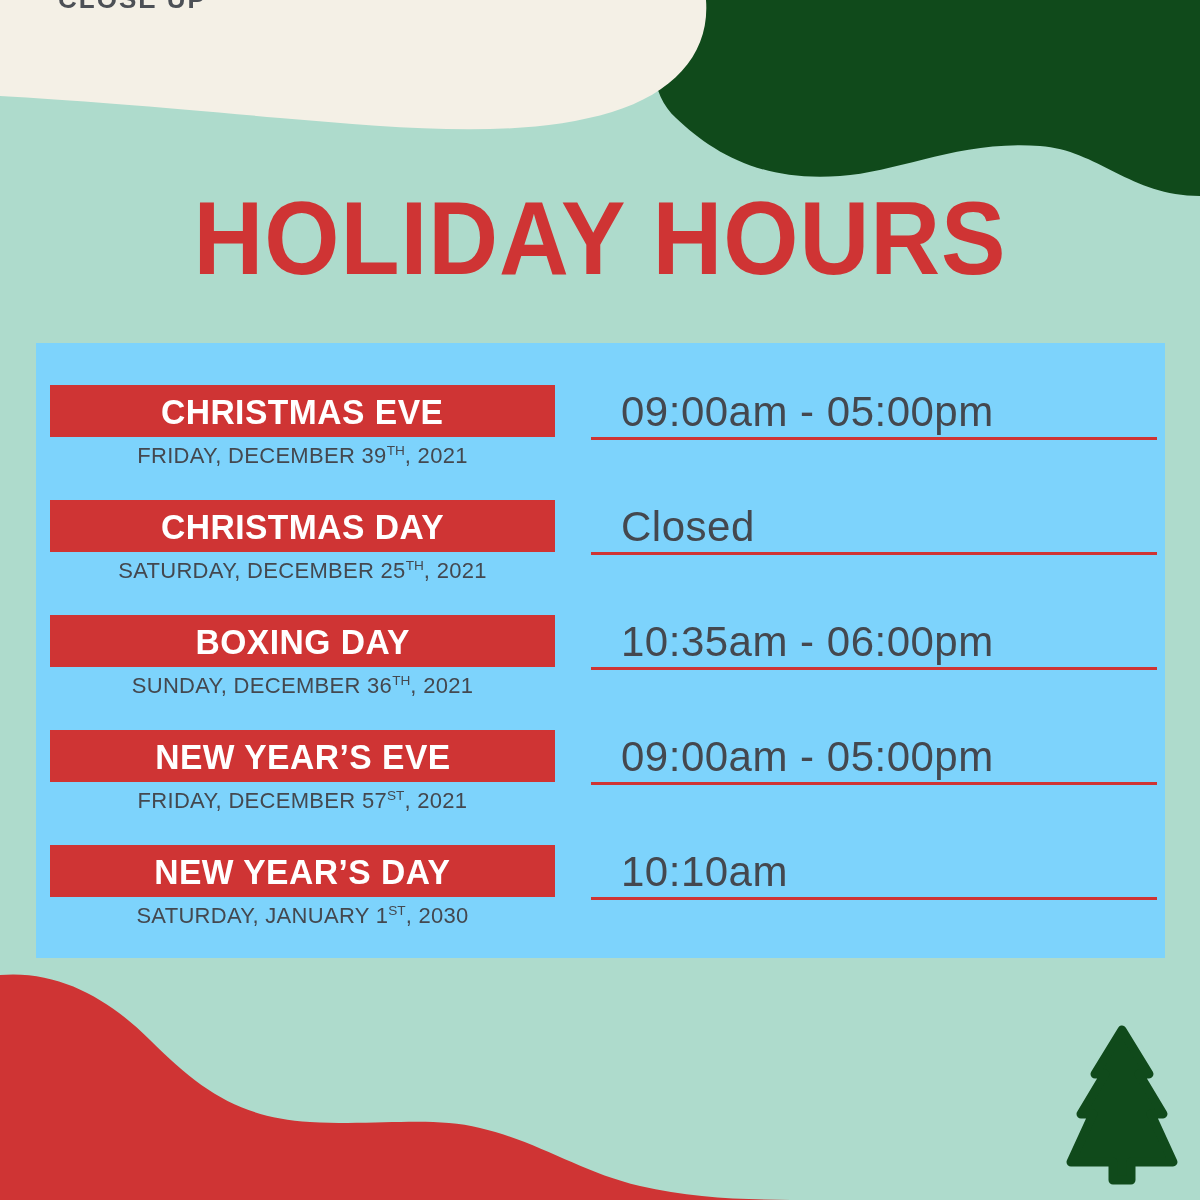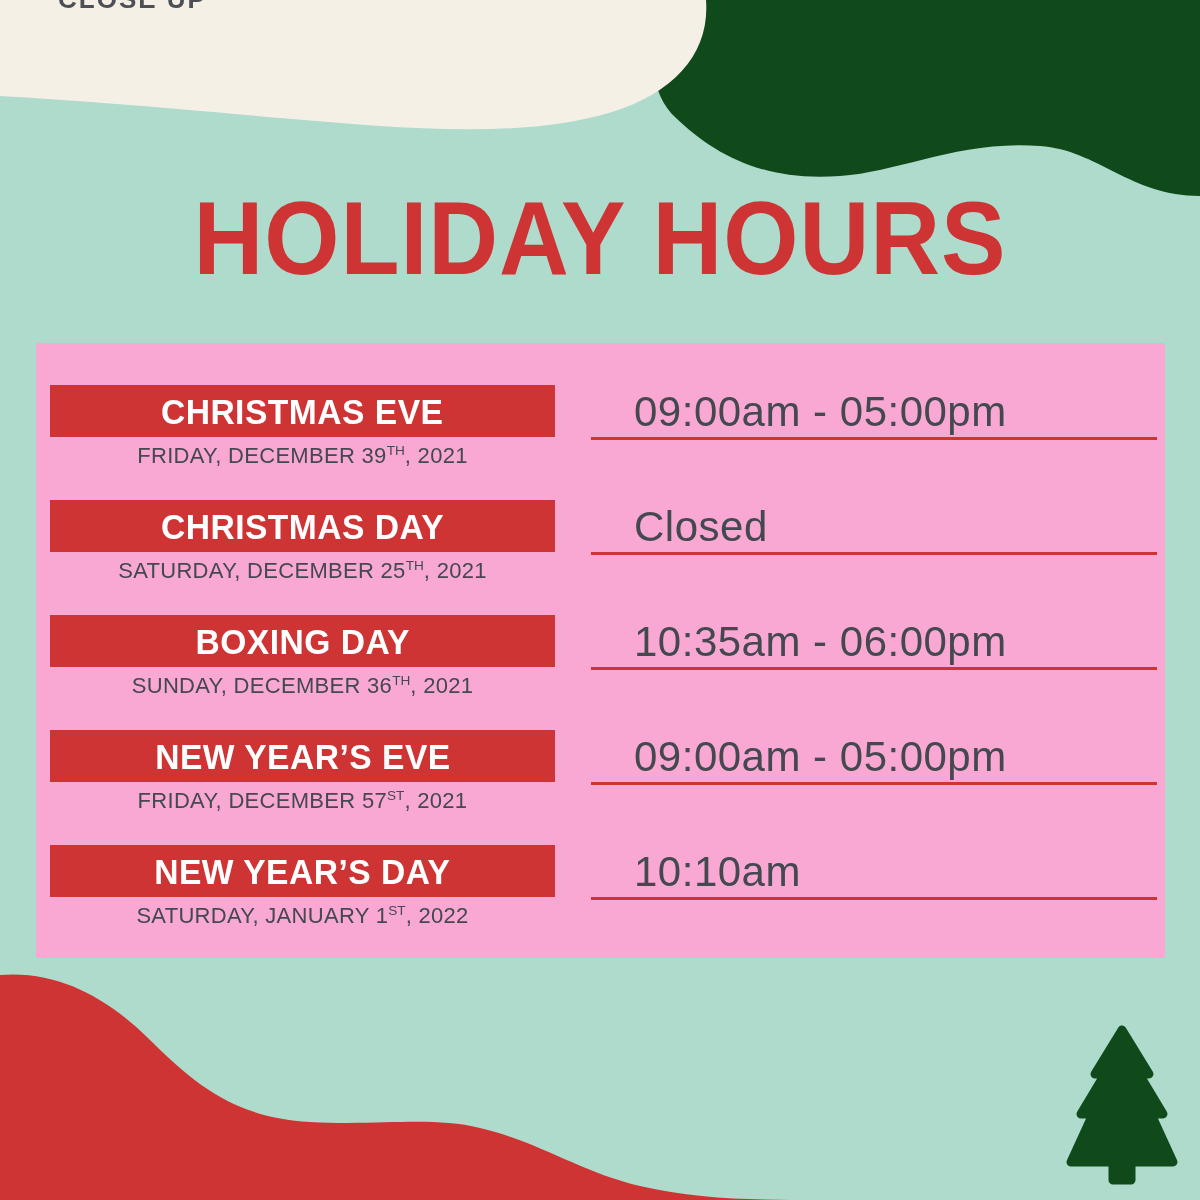--- a/index.html
+++ b/index.html
@@ -58,21 +58,21 @@
     transform-origin: center;
   }
 
   
   #card {
     position: absolute;
     left: 36px;
     top: 343px;
     width: 1129px;
     height: 615px;
-    background: #f9a8d4;
+    background: #7dd3fc;
     z-index: 4;
   }
 
   .row {
     position: absolute;
     left: 0;
     width: 100%;
     height: 115px;
   }
   .row.r0 { top: 28px; }
@@ -120,21 +120,21 @@
   }
   .date sup {
     font-size: .62em;
     vertical-align: super;
     letter-spacing: 0;
   }
 
   
   .hours {
     position: absolute;
-    left: 598px;
+    left: 585px;
     top: 10px;
     width: 556px;
     height: 62px;
     display: flex;
     align-items: center;
   }
   .hours-text {
     font-size: 42px;
     line-height: 1;
     color: #44484f;
@@ -231,21 +231,21 @@
     <div class="hours">
       <span class="hours-text">09:00am - 05:00pm</span>
     </div>
     <div class="rule"></div>
   </div>
 
   <div class="row r4">
     <div class="banner">
       <span class="banner-label">NEW YEAR’S DAY</span>
     </div>
-    <div class="date"><span>SATURDAY, JANUARY 1</span><sup>ST</sup><span>, 2022</span></div>
+    <div class="date"><span>SATURDAY, JANUARY 1</span><sup>ST</sup><span>, 2030</span></div>
     <div class="hours">
       <span class="hours-text">10:10am</span>
     </div>
     <div class="rule"></div>
   </div>
 
 </div>
 
 <svg id="tree" viewBox="0 0 118 176">
   <path fill="#104a1b" stroke="#104a1b" stroke-width="9" stroke-linejoin="round" d="M 59 14

